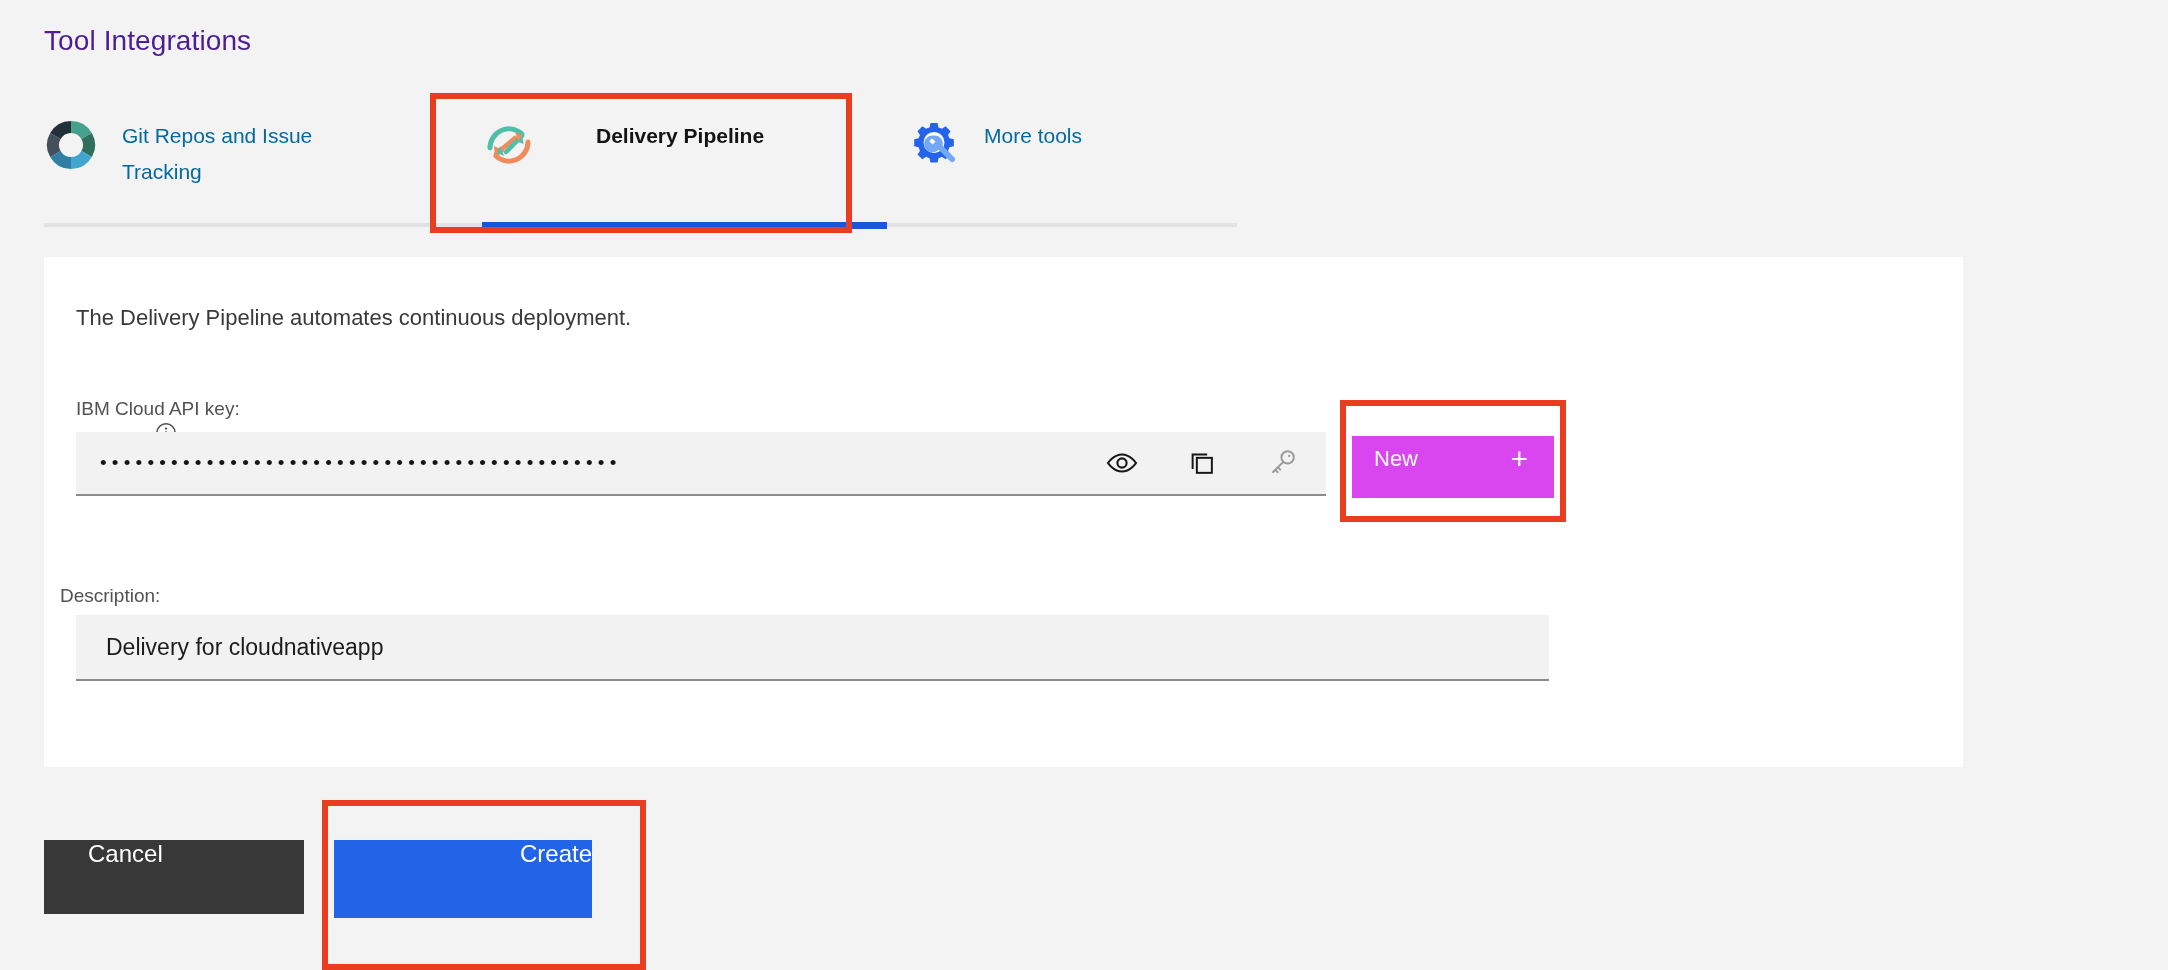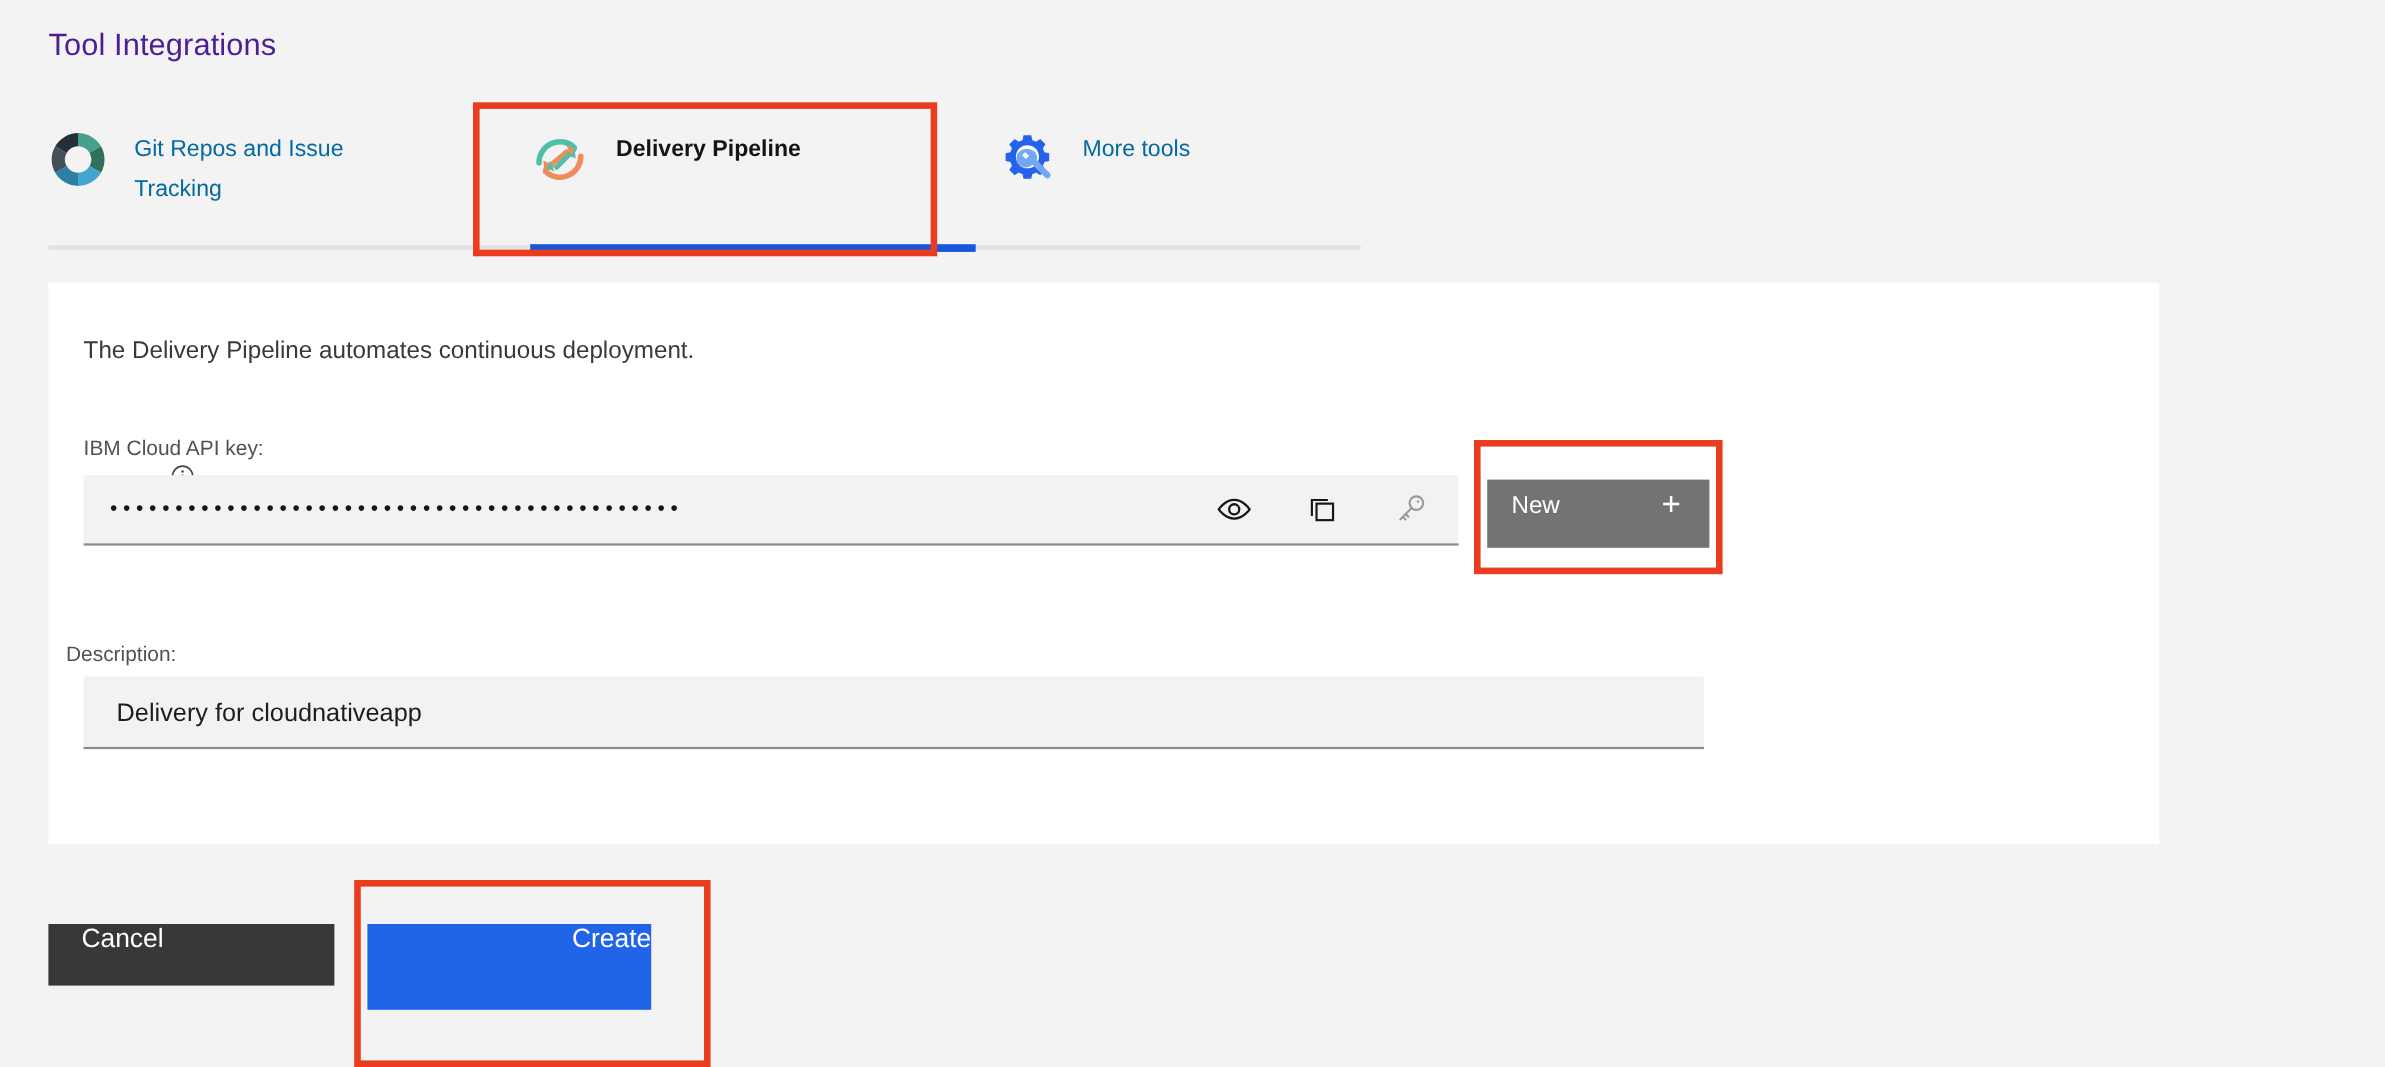--- a/index.html
+++ b/index.html
@@ -78,21 +78,21 @@
   .tab-active-underline {
     position: absolute;
     left: 438px;
     top: 126px;
     width: 405px;
     height: 7px;
     background: #1a56db;
   }
 
   #tab-git  { left: 0px;   width: 390px; }
-  #tab-pipe { left: 438px; width: 406px; }
+  #tab-pipe { left: 438px; width: 406px; gap: 36px; }
   #tab-more { left: 862px; width: 330px; }
 
   
   .annot {
     position: absolute;
     border: 6px solid #ea3c1e;
     pointer-events: none;
   }
   #annot-tab    { left: 430px;  top: 93px;  width: 422px; height: 140px; }
   #annot-new    { left: 1340px; top: 400px; width: 226px; height: 122px; }
@@ -178,21 +178,21 @@
   }
   .icon-btn.disabled { cursor: default; }
 
   
   .btn-new {
     position: absolute;
     left: 1352px;
     top: 436px;
     width: 202px;
     height: 62px;
-    background: #737373;
+    background: #d946ef;
     border: none;
     color: #ffffff;
     font-size: 22px;
     font-family: "Liberation Sans", sans-serif;
     display: flex;
     align-items: center;
     justify-content: space-between;
     padding: 0 26px 16px 22px;
     cursor: pointer;
     gap: 36px;
@@ -220,28 +220,28 @@
     padding-left: 30px;
     line-height: 64px;
   }
 
   
   .btn-cancel {
     position: absolute;
     left: 44px;
     top: 840px;
     width: 260px;
-    height: 56px;
+    height: 74px;
     background: #383838;
     border: none;
     color: #ffffff;
     font-size: 24px;
     font-family: "Liberation Sans", sans-serif;
     text-align: left;
-    padding-left: 30px;
+    padding-left: 44px;
     cursor: pointer;
   }
   .btn-create {
     position: absolute;
     left: 334px;
     top: 840px;
     width: 258px;
     height: 78px;
     background: #2264e8;
     border: none;

